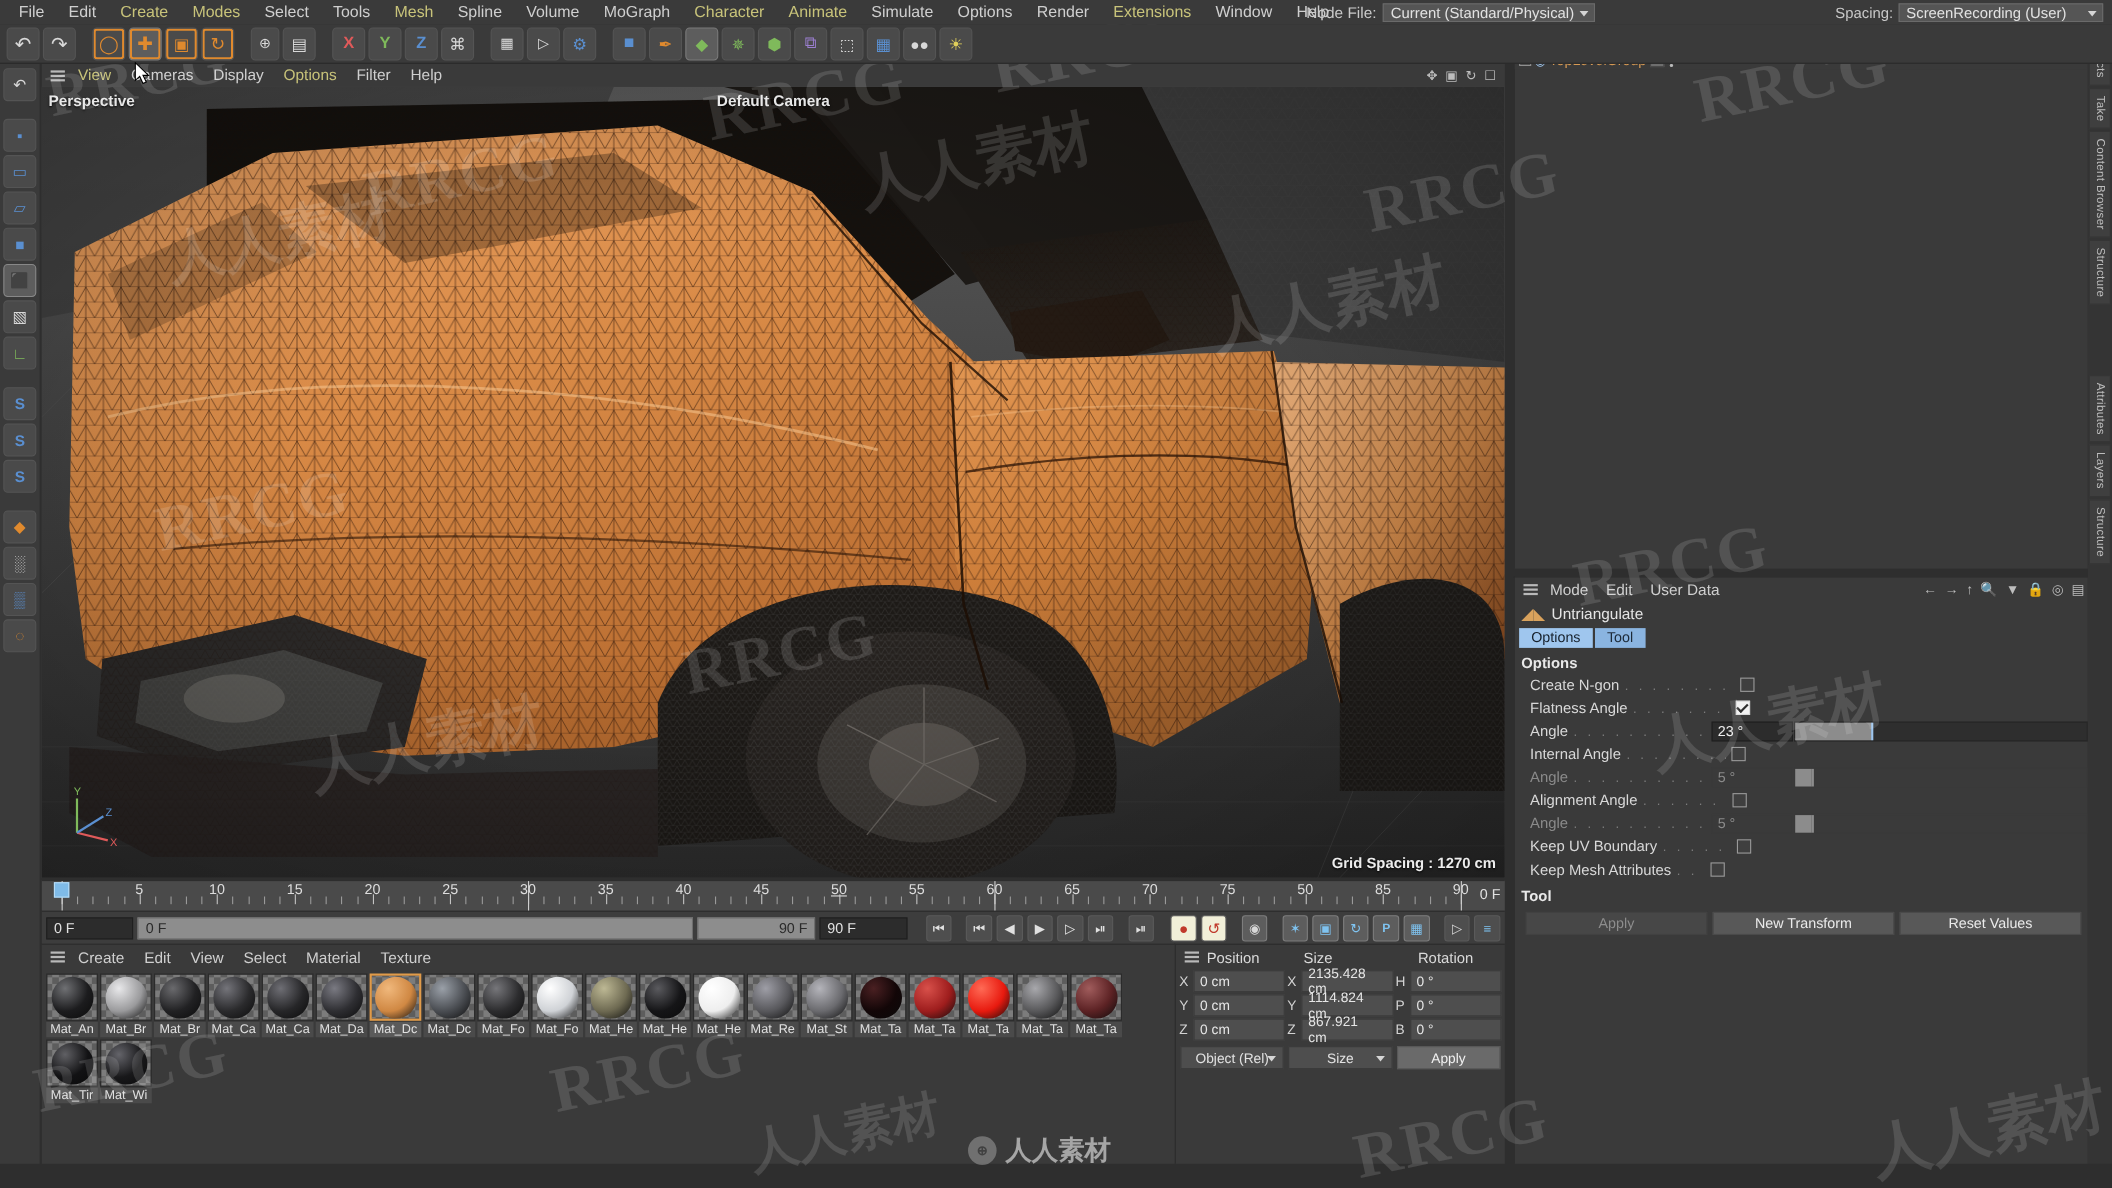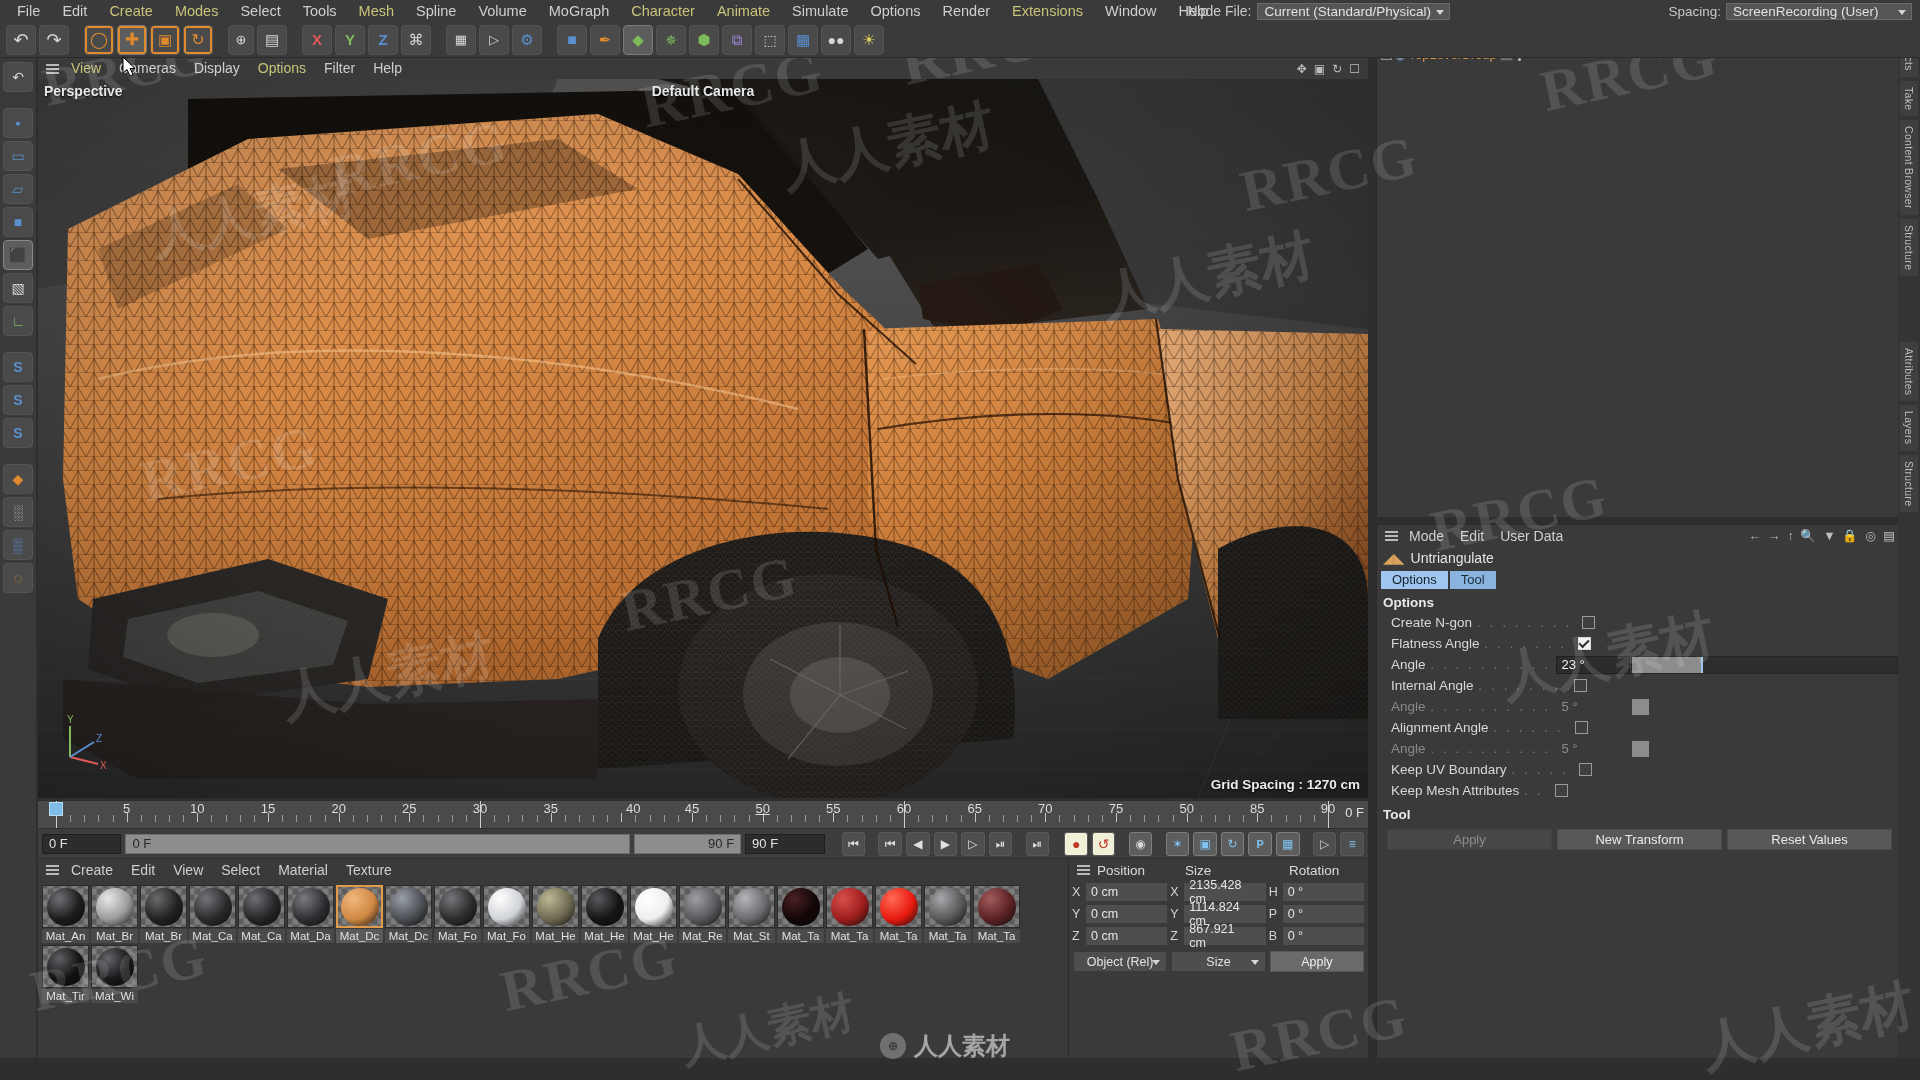--- a/index.html
+++ b/index.html
@@ -552,21 +552,21 @@
         <div class="tlTick" style="left: 470.267px;"></div>
         <div class="tlTick" style="left: 484.4px;"></div>
         <div class="tlTick" style="left: 498.533px;"></div>
         <div class="tlTickMaj" style="left: 512.667px;"></div>
         <div class="tlLabel" style="left: 512.667px;">35</div>
         <div class="tlTick" style="left: 526.8px;"></div>
         <div class="tlTick" style="left: 540.933px;"></div>
         <div class="tlTick" style="left: 555.067px;"></div>
         <div class="tlTick" style="left: 569.2px;"></div>
         <div class="tlTickMaj" style="left: 583.333px;"></div>
-        <div class="tlLabel" style="left: 583.333px; margin-left: 12px;">40</div>
+        <div class="tlLabel" style="left: 583.333px;">40</div>
         <div class="tlTick" style="left: 597.467px;"></div>
         <div class="tlTick" style="left: 611.6px;"></div>
         <div class="tlTick" style="left: 625.733px;"></div>
         <div class="tlTick" style="left: 639.867px;"></div>
         <div class="tlTickMaj" style="left: 654px;"></div>
         <div class="tlLabel" style="left: 654px;">45</div>
         <div class="tlTick" style="left: 668.133px;"></div>
         <div class="tlTick" style="left: 682.267px;"></div>
         <div class="tlTick" style="left: 696.4px;"></div>
         <div class="tlTick" style="left: 710.533px;"></div>

